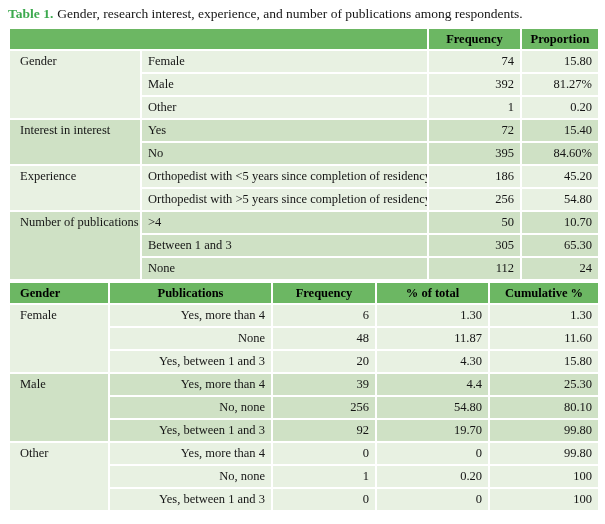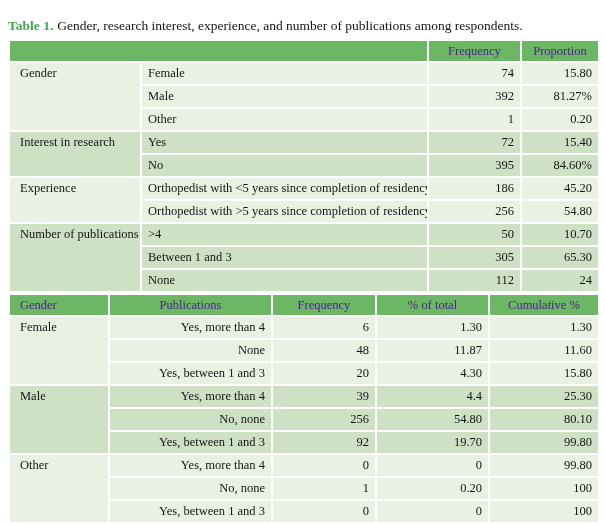--- a/index.html
+++ b/index.html
@@ -1,34 +1,34 @@
 <!DOCTYPE html>
 <html><head>
 <meta charset="utf-8">
 <style>
   html,body{margin:0;padding:0;background:#ffffff;}
   body{
     width:605px;height:524px;overflow:hidden;
     font-family:"Liberation Serif","DejaVu Serif",serif;
     color:#151515;
   }
-  .page{padding:16px 7px 0 8px;}
+  .page{padding:4px 7px 0 8px;}
   .caption{font-size:13.5px;line-height:20px;margin:0 0 3px 0;white-space:nowrap;}
   .cap-label{color:#3ca94e;font-weight:bold;margin-right:4px;}
   table{border-collapse:collapse;table-layout:fixed;width:590px;}
   td,th{
     border:2px solid #ffffff;
     font-size:12.5px;
     padding:0 6px;
     height:21px;
     vertical-align:middle;
     overflow:hidden;
     white-space:nowrap;
   }
-  th{background:#6cb763;color:#4c1d95;font-weight:normal;text-align:center;height:20px;}
+  th{background:#6cb763;color:#000000;font-weight:bold;text-align:center;height:20px;}
   th.left{text-align:left;padding-left:10px;}
   td.cat{text-align:left;padding-left:10px;vertical-align:top;padding-top:3px;}
   td.lbl{text-align:left;}
   td.ctr{text-align:right;}
   tr.lt td{background:#e8f1e2;}
   tr.dk td{background:#cfe1c5;}
 </style>
 </head>
 <body>
 
@@ -64,21 +64,21 @@
         <td class="ctr">392</td>
         <td class="ctr">81.27%</td>
       </tr>
       <tr class="lt">
         <td class="lbl">Other</td>
         <td class="ctr">1</td>
         <td class="ctr">0.20</td>
       </tr>
 
       <tr class="dk">
-        <td class="cat" rowspan="2">Interest in research</td>
+        <td class="cat" rowspan="2">Interest in interest</td>
         <td class="lbl">Yes</td>
         <td class="ctr">72</td>
         <td class="ctr">15.40</td>
       </tr>
       <tr class="dk">
         <td class="lbl">No</td>
         <td class="ctr">395</td>
         <td class="ctr">84.60%</td>
       </tr>
 

